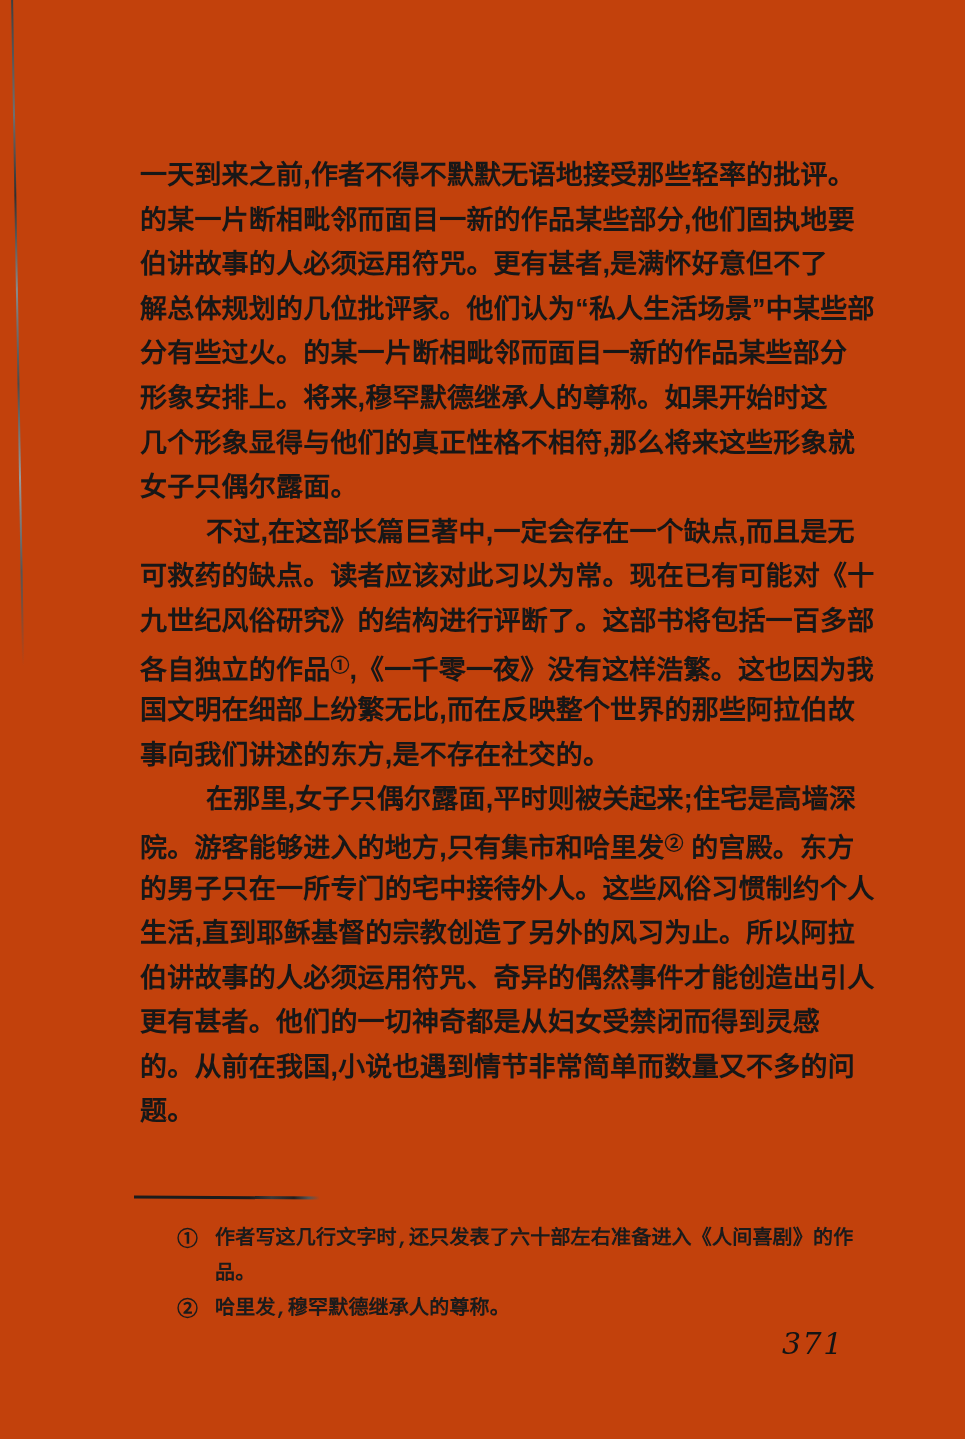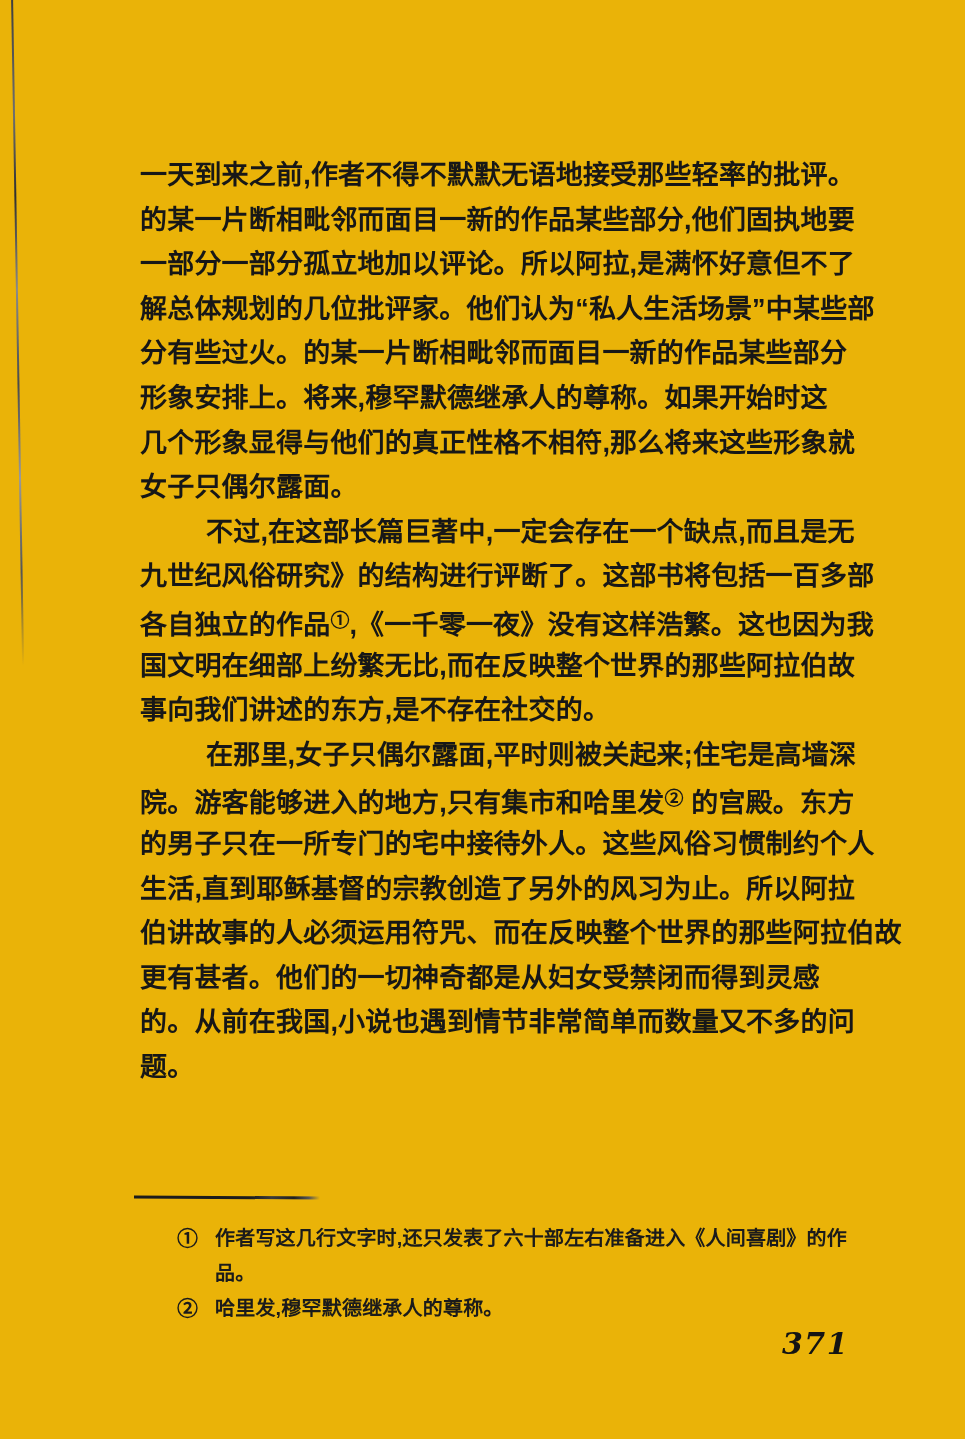--- a/index.html
+++ b/index.html
@@ -4,21 +4,21 @@
 <style>
   html, body {
     margin: 0;
     padding: 0;
     background: #ffffff;
   }
   .page {
     position: relative;
     width: 965px;
     height: 1439px;
-    background: #eab308;
+    background: #c2410c;
     overflow: hidden;
     font-family: "Liberation Sans", sans-serif;
     color: #171717;
   }
   
   .scan-artifact {
     position: absolute;
     left: 11px;
     top: -6px;
     width: 2px;
@@ -73,63 +73,65 @@
     flex: 0 0 38px;
     line-height: 35px;
     font-size: 21px;
   }
   .fn-text { flex: 1 1 auto; }
   .fn-line {
     line-height: 35px;
     height: 35px;
     white-space: nowrap;
     letter-spacing: 0.2px;
+    font-family: Liberation Mono, monospace;
   }
   .page-number {
     position: absolute;
     left: 782px;
     top: 1326px;
     font-family: "DejaVu Serif", "Liberation Serif", serif;
     font-style: italic;
-    font-weight: bold;
+    font-weight: normal;
     font-size: 30px;
     letter-spacing: 1.5px;
     color: #141414;
   }
 </style>
 </head>
 <body>
 
 <div class="page">
 
   <div class="scan-artifact"></div>
 
   <div class="body-text">
     <div class="line">一天到来之前,作者不得不默默无语地接受那些轻率的批评。</div>
     <div class="line">的某一片断相毗邻而面目一新的作品某些部分,他们固执地要</div>
-    <div class="line">一部分一部分孤立地加以评论。所以阿拉,是满怀好意但不了</div>
+    <div class="line">伯讲故事的人必须运用符咒。更有甚者,是满怀好意但不了</div>
     <div class="line">解总体规划的几位批评家。他们认为“私人生活场景”中某些部</div>
     <div class="line">分有些过火。的某一片断相毗邻而面目一新的作品某些部分</div>
     <div class="line">形象安排上。将来,穆罕默德继承人的尊称。如果开始时这</div>
     <div class="line">几个形象显得与他们的真正性格不相符,那么将来这些形象就</div>
     <div class="line">女子只偶尔露面。</div>
     <div class="line indent">不过,在这部长篇巨著中,一定会存在一个缺点,而且是无</div>
+    <div class="line">可救药的缺点。读者应该对此习以为常。现在已有可能对《十</div>
     <div class="line">九世纪风俗研究》的结构进行评断了。这部书将包括一百多部</div>
     <div class="line">
       <span>各自独立的作品</span><span class="fn-ref">①</span><span>,《一千零一夜》没有这样浩繁。这也因为我</span>
     </div>
     <div class="line">国文明在细部上纷繁无比,而在反映整个世界的那些阿拉伯故</div>
     <div class="line">事向我们讲述的东方,是不存在社交的。</div>
     <div class="line indent">在那里,女子只偶尔露面,平时则被关起来;住宅是高墙深</div>
     <div class="line">
       <span>院。游客能够进入的地方,只有集市和哈里发</span><span class="fn-ref">②</span><span> 的宫殿。东方</span>
     </div>
     <div class="line">的男子只在一所专门的宅中接待外人。这些风俗习惯制约个人</div>
     <div class="line">生活,直到耶稣基督的宗教创造了另外的风习为止。所以阿拉</div>
-    <div class="line">伯讲故事的人必须运用符咒、而在反映整个世界的那些阿拉伯故</div>
+    <div class="line">伯讲故事的人必须运用符咒、奇异的偶然事件才能创造出引人</div>
     <div class="line">更有甚者。他们的一切神奇都是从妇女受禁闭而得到灵感</div>
     <div class="line">的。从前在我国,小说也遇到情节非常简单而数量又不多的问</div>
     <div class="line">题。</div>
   </div>
 
   <div class="fn-rule"></div>
 
   <div class="footnotes">
     <div class="footnote">
       <span class="fn-marker">①</span>

